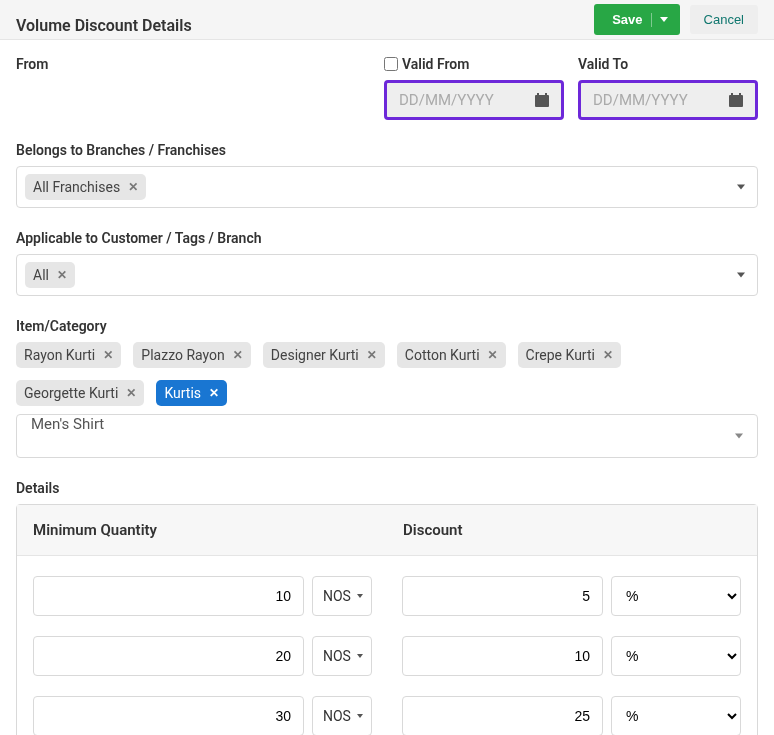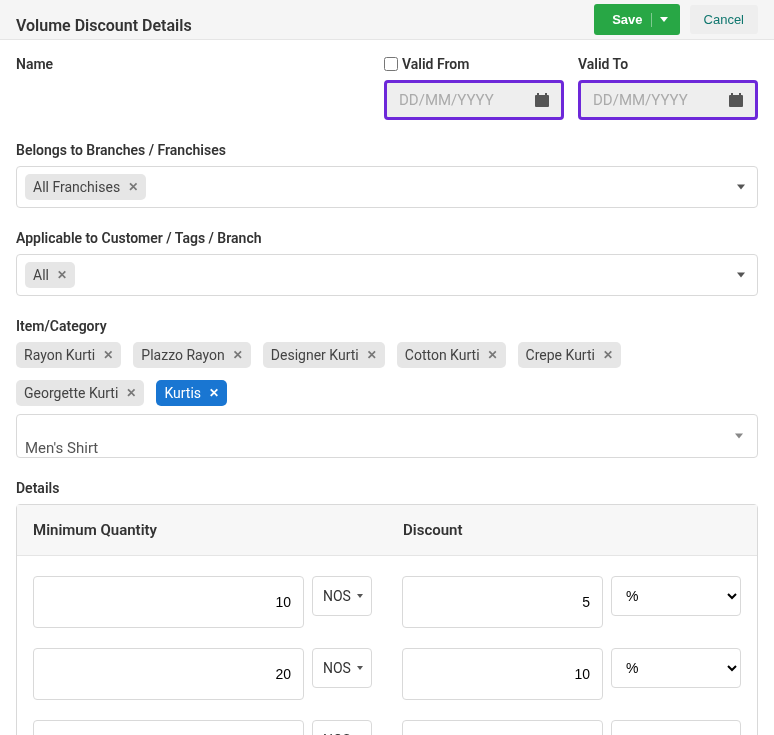--- a/index.html
+++ b/index.html
@@ -29,29 +29,29 @@
 .cal-icon::after { content: ""; position: absolute; top: 0; left: 2px; width: 2px; height: 4px; background: #555; box-shadow: 8px 0 0 #555; }
 .section { margin-bottom: 22px; }
 .section-label { font-weight: 600; font-size: 14px; margin-bottom: 8px; }
 .tag-input { border: 1px solid #d9d9d9; border-radius: 4px; padding: 6px 8px; display: flex; flex-wrap: wrap; gap: 6px; align-items: center; position: relative; min-height: 42px; }
 .tag { background: #e6e6e6; border-radius: 5px; padding: 5px 8px; display: inline-flex; align-items: center; gap: 8px; font-size: 14px; color: #444; cursor: default; }
 .tag-active { background: #1976d2; color: #fff; }
 .tag .x { font-weight: bold; font-size: 12px; color: #777; cursor: pointer; }
 .tag-active .x { color: #fff; }
 .tag-input .dd-caret { position: absolute; right: 12px; top: 50%; transform: translateY(-50%); width: 0; height: 0; border-left: 4px solid transparent; border-right: 4px solid transparent; border-top: 5px solid #555; }
 .tag-row { display: flex; flex-wrap: wrap; gap: 12px; margin-bottom: 8px; }
-.select-box { border: 1px solid #d9d9d9; border-radius: 4px; height: 44px; display: flex; align-items: flex-end; padding: 0 8px; position: relative; font-size: 15px; color: #555; cursor: pointer; }
+.select-box { border: 1px solid #d9d9d9; border-radius: 4px; height: 44px; display: flex; align-items: flex-start; padding: 0 14px; position: relative; font-size: 15px; color: #555; cursor: pointer; }
 .select-box .dd-caret { position: absolute; right: 14px; top: 50%; transform: translateY(-50%); width: 0; height: 0; border-left: 4px solid transparent; border-right: 4px solid transparent; border-top: 5px solid #888; }
 .details-table { border: 1px solid #d9d9d9; border-radius: 4px; }
 .details-header { display: flex; background: #f7f7f7; border-bottom: 1px solid #e5e5e5; }
 .details-header .col { flex: 1; padding: 16px 16px; font-weight: 600; font-size: 15px; }
 .details-body { padding: 10px 0; }
 .details-row { display: flex; padding: 10px 16px; gap: 30px; }
 .details-row .col { flex: 1; display: flex; gap: 8px; }
-.num-input { height: 52px; width: 100%; border: 1px solid #d9d9d9; border-radius: 4px; padding: 0 12px; text-align: right; font-size: 14px; }
+.num-input { height: 40px; width: 100%; border: 1px solid #d9d9d9; border-radius: 4px; padding: 0 12px; text-align: right; font-size: 14px; }
 .unit-select, .disc-unit-select { height: 40px; border: 1px solid #d9d9d9; border-radius: 4px; padding: 0 10px; font-size: 14px; background: #fff; cursor: pointer; display: flex; align-items: center; gap: 6px; min-width: 60px; }
 .unit-select .caret { width: 0; height: 0; border-left: 3px solid transparent; border-right: 3px solid transparent; border-top: 4px solid #555; }
 select.native { height: 40px; border: 1px solid #d9d9d9; border-radius: 4px; padding: 0 10px; font-size: 14px; background: #fff; min-width: 130px; }
 </style>
 </head>
 <body>
 
 <div class="header">
   <div class="header-title">Volume Discount Details</div>
   <div class="header-actions">
@@ -63,21 +63,21 @@
     <button class="btn btn-cancel">
       <span>Cancel</span>
     </button>
   </div>
 </div>
 
 <div class="content">
 
   <div class="row">
     <div class="field field-name">
-      <div class="label">Name</div>
+      <div class="label">From</div>
     </div>
     <div class="field field-date">
       <label class="label-with-check">
         <input type="checkbox" style="">
         <span class="label">Valid From</span>
       </label>
       <div class="input-date-wrap">
         <span class="placeholder">DD/MM/YYYY</span>
         <span class="cal-icon"></span>
       </div>

